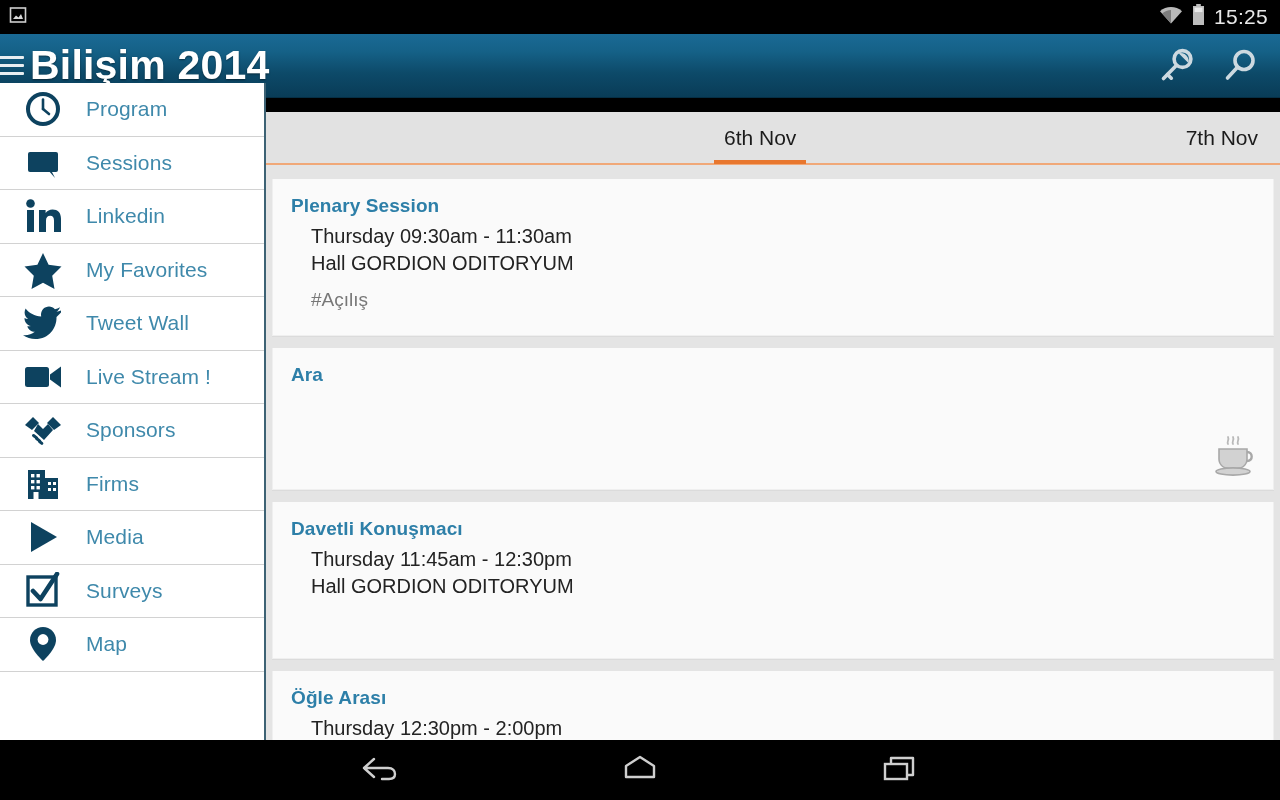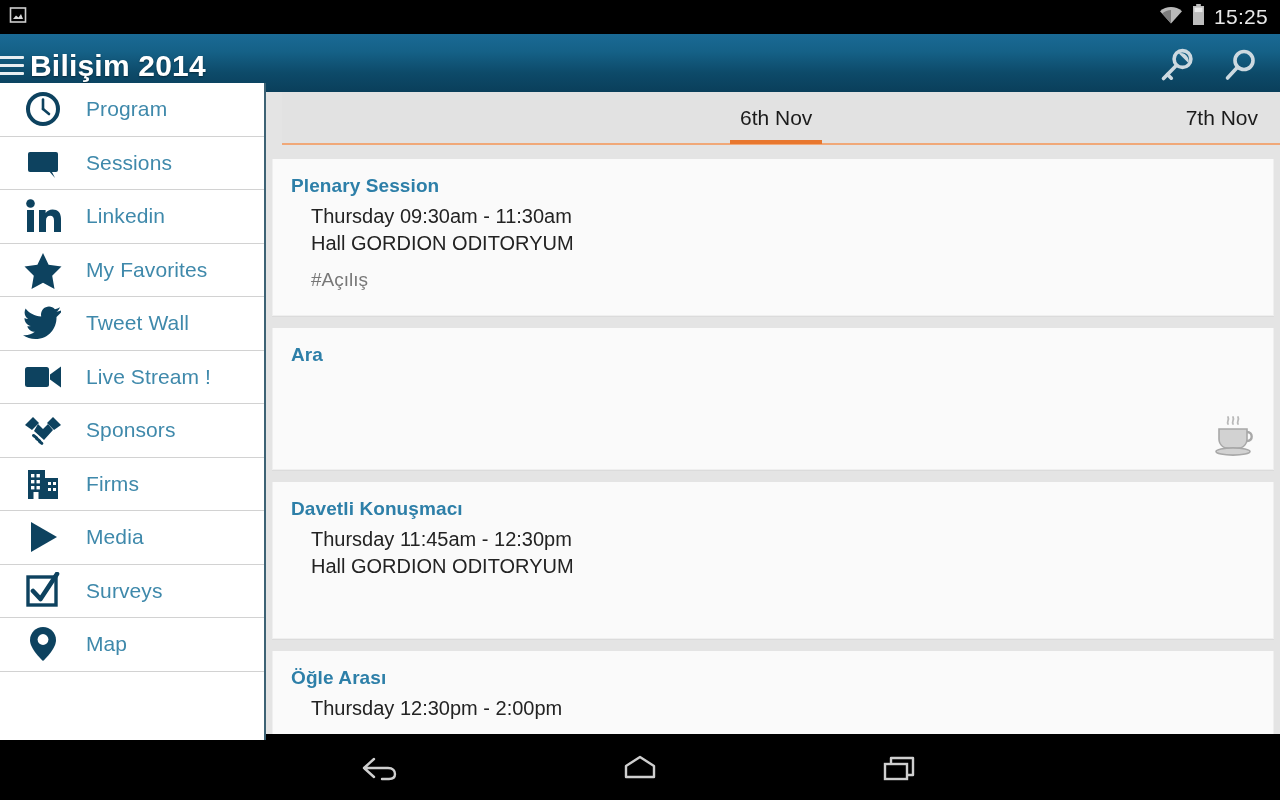--- a/index.html
+++ b/index.html
@@ -26,21 +26,21 @@
     background:linear-gradient(to bottom,#1a6a95 0%, #156187 28%, #0d4a69 62%, #093c57 100%);
     display:flex; align-items:center;
     border-bottom:1px solid #062f45;
   }
   .hamburger{
     width:30px; margin-left:-6px; display:flex; flex-direction:column;
     justify-content:center; gap:5px; cursor:pointer; padding:6px 0;
   }
   .hamburger i{ display:block; height:3px; background:#e9eef1; border-radius:1px; }
   .app-title{
-    color:#fff; font-size:30px; font-weight:bold; letter-spacing:.2px;
+    color:#fff; font-size:41px; font-weight:bold; letter-spacing:.2px;
     margin-left:6px; text-shadow:0 1px 2px rgba(0,0,0,.45);
   }
   .ab-actions{ margin-left:auto; display:flex; align-items:center; gap:16px; padding-right:16px; }
   .ab-btn{ width:48px; height:48px; display:flex; align-items:center; justify-content:center; cursor:pointer; }
 
   
   .sidebar{
     position:absolute; left:0; top:83px; width:266px; height:768px;
     background:#fff; border-right:2px solid #3d6274; overflow:hidden;
   }
@@ -49,22 +49,22 @@
     border-bottom:1px solid #d2d2d2; cursor:pointer; background:#fff;
   }
   .nav-icon{
     width:86px; min-width:86px; display:flex; align-items:center; justify-content:center;
     color:#0d425f;
   }
   .nav-label{ font-size:21px; color:#3f89ab; letter-spacing:.1px; }
 
   
   .content{
-    position:absolute; left:266px; top:92px; width:1014px; height:642px;
-    background:#e4e4e4; overflow:hidden;padding-left:16px;
+    position:absolute; left:266px; top:112px; width:1014px; height:642px;
+    background:#e4e4e4; overflow:hidden;
   }
   .tabbar{
     position:relative; height:53px; background:#e2e2e2;
     display:flex; align-items:center; border-bottom:2px solid #f0a878;
   }
   .tab{
     position:relative; height:53px; display:flex; align-items:center; justify-content:center;
     font-size:21px; color:#1b1b1b; cursor:pointer; padding:0 18px;
   }
   .tab.active::after{

